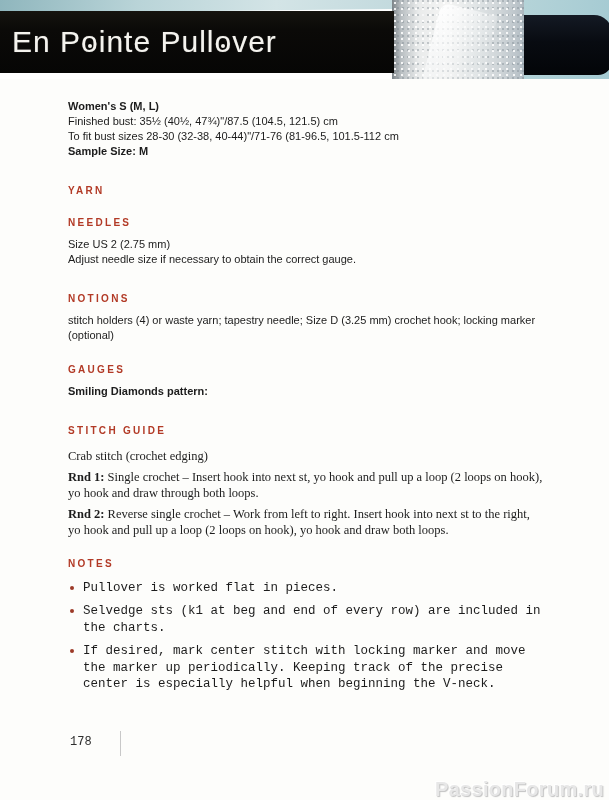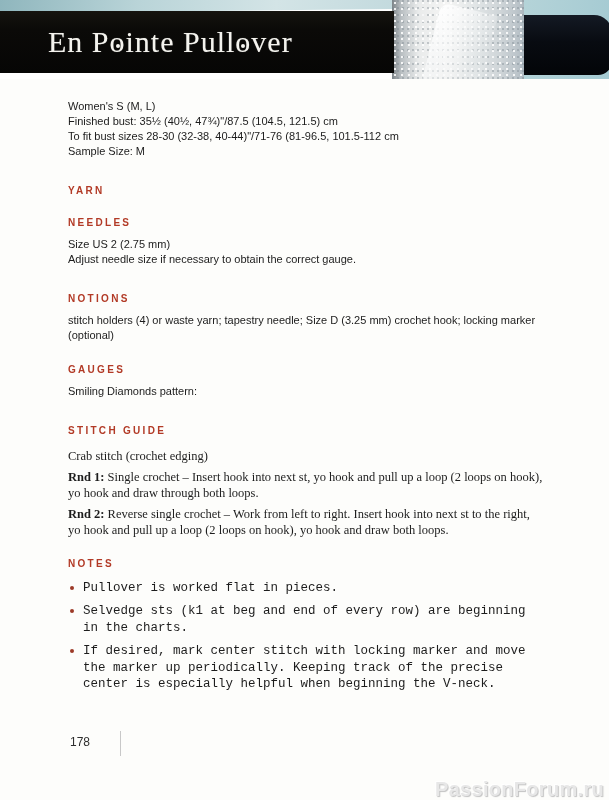--- a/index.html
+++ b/index.html
@@ -16,22 +16,22 @@
     position:absolute;left:0;top:0;width:394px;height:13px;
     background:linear-gradient(95deg,#8fb6bd 0%,#b9d4d8 35%,#d3e4e6 70%,#c3dade 100%);
     clip-path:polygon(0 0,100% 0,100% 70%,0 100%);
   }
   .black-band{
     position:absolute;left:0;top:11px;width:394px;height:62px;
     background:linear-gradient(180deg,#15130f 0%,#0b0a08 30%,#060605 100%);
     display:flex;align-items:center;
   }
   .page-title{
-    color:#f4f3ee;font-family:Liberation Serif, serif;font-weight:400;
-    font-size:30px;letter-spacing:1px;padding-left:48px;white-space:nowrap;
+    color:#f4f3ee;font-family:Liberation Sans, sans-serif;font-weight:400;
+    font-size:30px;letter-spacing:1px;padding-left:12px;white-space:nowrap;
     text-shadow:0 0 1px rgba(255,255,255,.35);
   }
   .odot{position:relative;display:inline-block;}
   .odot .dot{
     position:absolute;left:50%;top:61%;width:4px;height:4px;margin:-2px 0 0 -2px;
     background:#f4f3ee;border-radius:50%;
   }
   .photo{
     position:absolute;right:0;top:0;width:217px;height:79px;overflow:hidden;
     background:linear-gradient(100deg,#cfe2e4 0%,#b9d6da 45%,#a4cad2 100%);
@@ -55,42 +55,42 @@
     transform:rotate(14deg);border-radius:10px 2px 26px 4px;
   }
 
   
   .content{padding:20px 64px 0 68px;}
   .sec-heading{
     color:#b23a26;font-size:10px;font-weight:700;letter-spacing:2.3px;
     margin:0 0 9px 0;
   }
   .sans-line{font-size:11px;line-height:15px;color:#1c1c1c;margin:0;}
-  .sans-bold{font-weight:400;}
+  .sans-bold{font-weight:700;}
   .sec{margin-bottom:26px;}
   .sec.tight{margin-bottom:21px;}
 
   .serif-body{font-family:"Liberation Serif",serif;font-size:12.5px;line-height:16.5px;color:#1d1d1d;margin-top:12px;}
   .serif-par{margin:0 0 4px 0;max-width:487px;}
   .rnd-label{font-weight:700;}
 
   .notes-list{list-style:none;margin:0;padding:0;max-width:487px;}
   .notes-list li{
     position:relative;padding-left:15px;margin-bottom:7px;
     font-family:Liberation Mono, monospace;font-size:12.5px;line-height:16.5px;color:#1d1d1d;
   }
   .notes-list li::before{
     content:"";position:absolute;left:2px;top:6px;width:4px;height:4px;
     border-radius:50%;background:#9c3a28;
   }
 
   
   .page-number{
     position:absolute;left:70px;top:735px;
-    font-family:Liberation Sans, sans-serif;font-size:12px;color:#2e2e2e;
+    font-family:Liberation Mono, monospace;font-size:12px;color:#2e2e2e;
   }
   .footer-rule{position:absolute;left:120px;top:731px;width:1px;height:25px;background:#c8c8c8;}
   .watermark{
     position:absolute;right:5px;top:778px;
     font-family:"Liberation Sans",sans-serif;font-weight:700;font-size:20px;
     color:#e7e7e7;letter-spacing:.3px;
     text-shadow:1px 1px 1px #c2c2c2,-1px -1px 1px #ffffff;
   }
 </style>
 </head>
@@ -144,21 +144,21 @@
       <p class="serif-par">Crab stitch (crochet edging)</p>
       <p class="serif-par"><span class="rnd-label">Rnd 1:</span><span> Single crochet – Insert hook into next st, yo hook and pull up a loop (2 loops on hook), yo hook and draw through both loops.</span></p>
       <p class="serif-par"><span class="rnd-label">Rnd 2:</span><span> Reverse single crochet – Work from left to right. Insert hook into next st to the right, yo hook and pull up a loop (2 loops on hook), yo hook and draw both loops.</span></p>
     </div>
   </div>
 
   <div class="sec">
     <h2 class="sec-heading" style="margin-bottom:11px;">NOTES</h2>
     <ul class="notes-list">
       <li>Pullover is worked flat in pieces.</li>
-      <li>Selvedge sts (k1 at beg and end of every row) are beginning in the charts.</li>
+      <li>Selvedge sts (k1 at beg and end of every row) are included in the charts.</li>
       <li>If desired, mark center stitch with locking marker and move the marker up periodically. Keeping track of the precise center is especially helpful when beginning the V-neck.</li>
     </ul>
   </div>
 
 </div>
 
 <div class="page-number">178</div>
 <div class="footer-rule"></div>
 <div class="watermark">PassionForum.ru</div>
 

